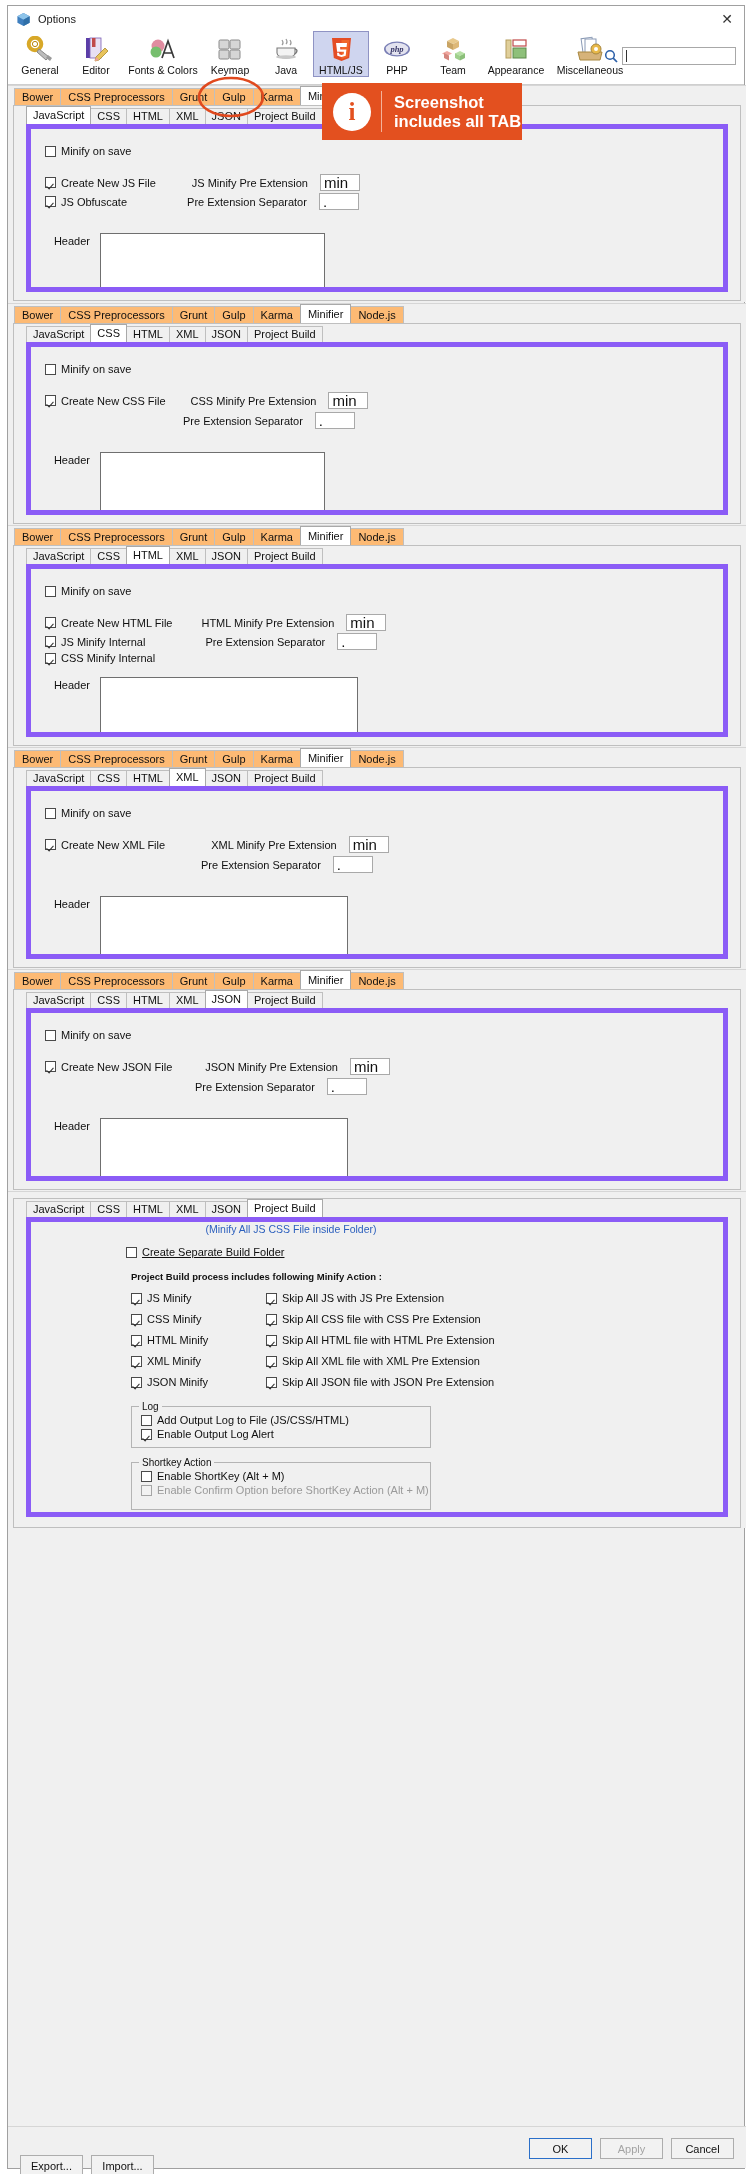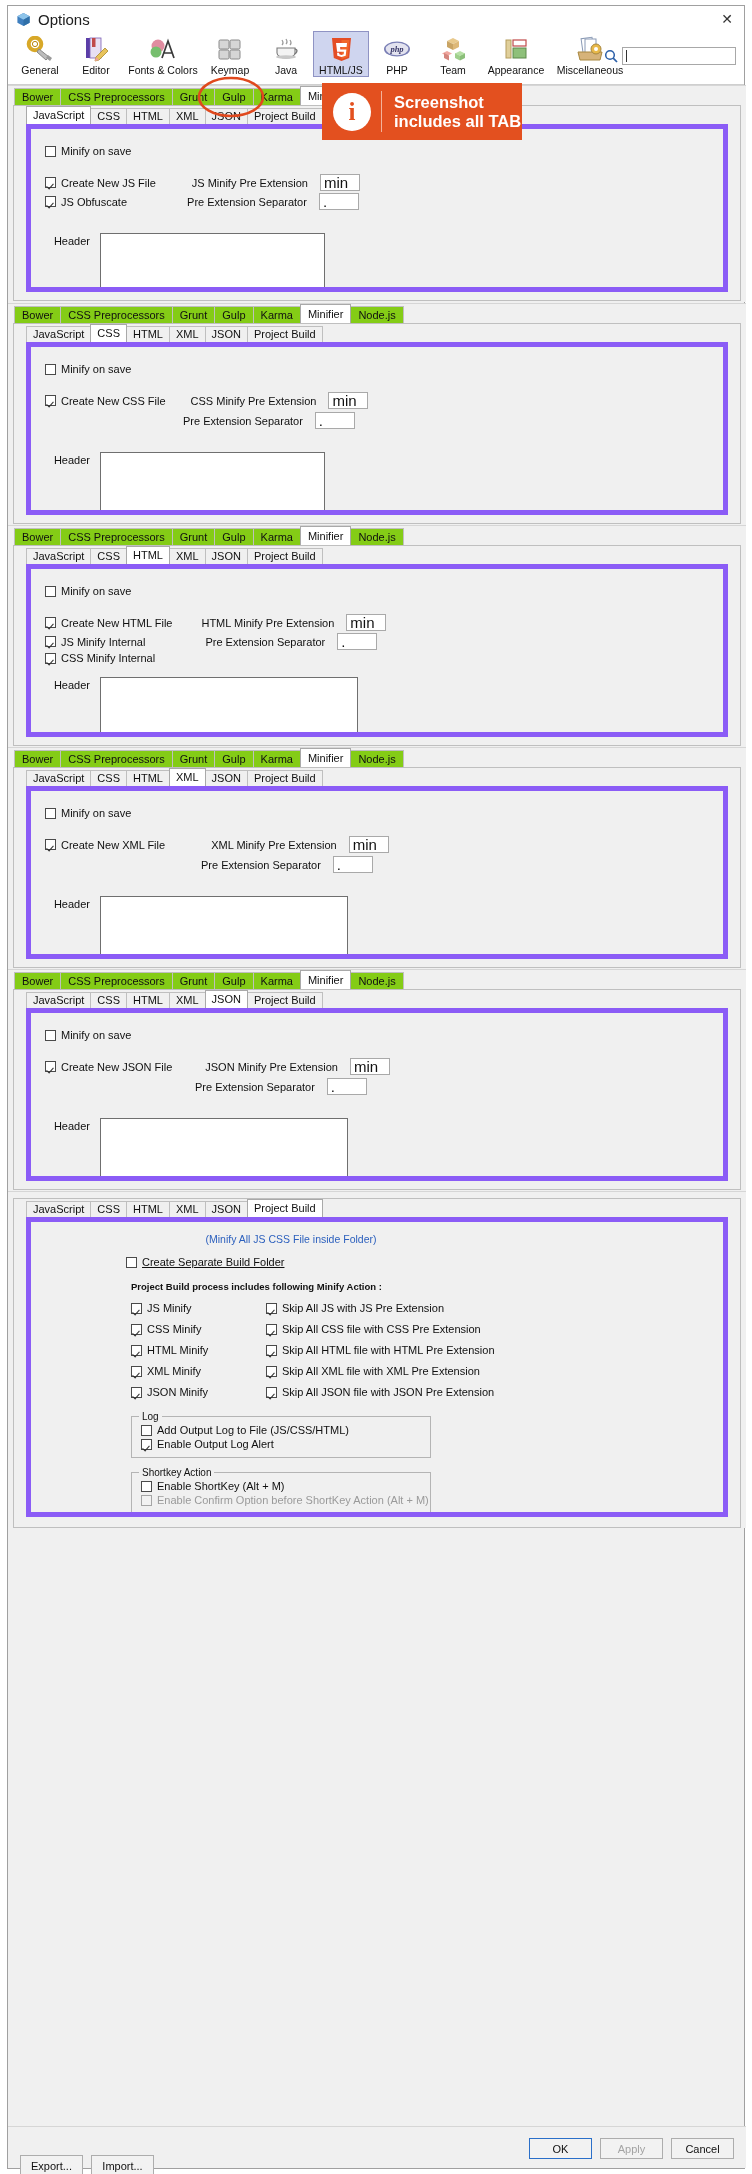--- a/index.html
+++ b/index.html
@@ -22,21 +22,21 @@
     width: 738px; height: 2164px;
     background: #f0f0f0;
     border: 1px solid #a0a0a0;
   }
   .titlebar {
     height: 26px; background: #ffffff;
     display: flex; align-items: center;
     padding-left: 8px; position: relative;
   }
   .title-icon { width: 15px; height: 15px; margin-right: 7px; flex: 0 0 auto; }
-  .title-text { font-size: 15px; color: #202020; }
+  .title-text { font-size: 11px; color: #202020; }
   .close-btn {
     position: absolute; right: 4px; top: 2px;
     width: 26px; height: 22px;
     display: flex; align-items: center; justify-content: center;
     font-size: 14px; color: #333; cursor: default; line-height: 1;
   }
 
   
   .toolbar {
     height: 53px; background: #ffffff;
@@ -78,21 +78,21 @@
     border-top: 1px solid #d6d6d6;
   }
   .outer-tabs {
     display: flex; align-items: flex-end;
     height: 19px; padding-left: 6px;
     position: relative;
   }
   .otab {
     height: 17px; line-height: 16px;
     padding: 0 7px;
-    background: #84cc16;
+    background: #fdba74;
     border: 1px solid #bfbfbf;
     border-bottom: none;
     font-size: 11px; color: #101010;
     cursor: default; white-space: nowrap;
     margin-right: -1px;
   }
   .otab.active { background: #ffffff; height: 19px; line-height: 18px; border-color: #a9a9a9; position: relative; z-index: 3; }
 
   .panel-body {
     border: 1px solid #bfbfbf;
@@ -600,21 +600,21 @@
       <div class="inner-tabs">
         <div class="itab">JavaScript</div>
         <div class="itab">CSS</div>
         <div class="itab">HTML</div>
         <div class="itab">XML</div>
         <div class="itab">JSON</div>
         <div class="itab active">Project Build</div>
       </div>
       <div class="inner-body" style="height:300px;">
 
-        <div class="pb-link" style="margin-top:11px; width:520px;">(Minify All JS CSS File inside Folder)</div>
+        <div class="pb-link" style="margin-top:1px; width:520px;">(Minify All JS CSS File inside Folder)</div>
 
         <div class="row" style="margin:11px 0 0 95px;">
           <span class="cb"></span>
           <span class="cb-lbl" style="text-decoration:underline;">Create Separate Build Folder</span>
         </div>
 
         <div class="pb-head" style="margin:13px 0 0 100px;">Project Build process includes following Minify Action :</div>
 
         <div style="display:flex; margin-top:10px; padding-left:100px;">
           <div style="width:135px;">

